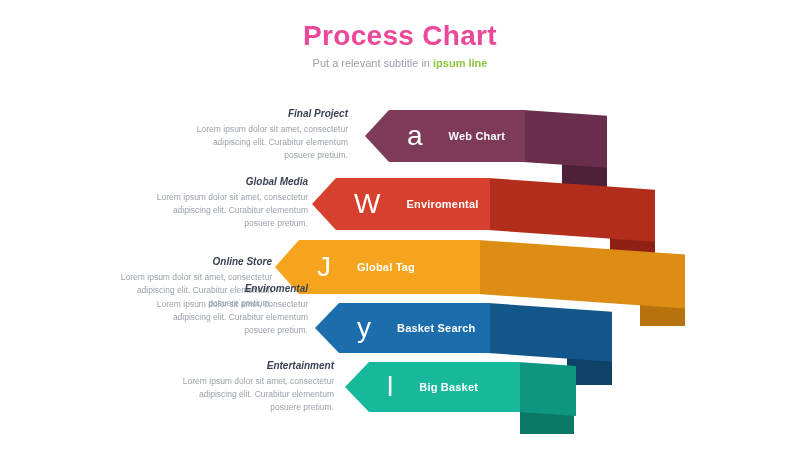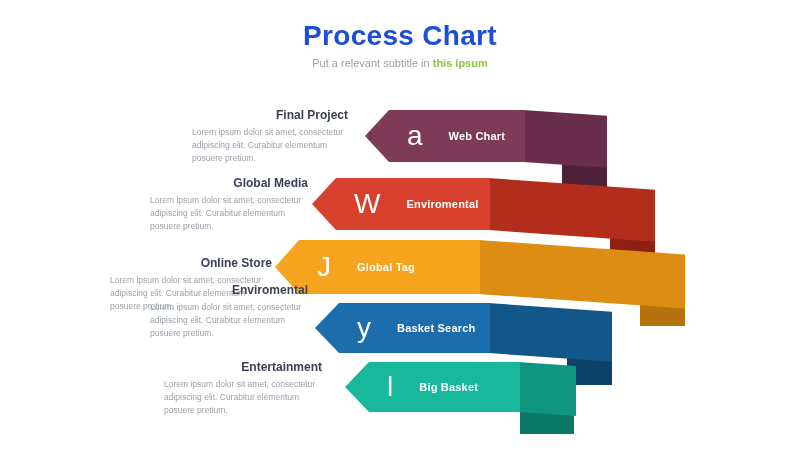--- a/index.html
+++ b/index.html
@@ -3,29 +3,29 @@
 <meta charset="utf-8">
 <style>
   * { margin:0; padding:0; box-sizing:border-box; }
   html,body { background:#ffffff; }
   .slide {
     position:relative; width:800px; height:450px; margin:0 auto;
     background:#ffffff; overflow:hidden;
     font-family:"Liberation Sans", sans-serif;
   }
   .header { position:absolute; top:20px; left:0; width:100%; text-align:center; }
-  .title { font-size:28px; font-weight:600; color:#1d4ed8; letter-spacing:0.3px; }
+  .title { font-size:28px; font-weight:600; color:#ec4899; letter-spacing:0.3px; }
   .subtitle { font-size:11px; color:#9aa0a8; margin-top:5px; }
   .subtitle .hl { font-weight:bold; }
 
   .row { display:contents; }
 
   .tb { position:absolute; }
-  .tb h3 { font-size:12px; font-weight:bold; color:#3b4154; text-align:right; margin-bottom:4px; }
-  .tb p { font-size:8.5px; color:#9aa1a9; line-height:1.5; text-align:left; }
+  .tb h3 { font-size:10px; font-weight:bold; color:#3b4154; text-align:right; margin-bottom:4px;font-style:italic; }
+  .tb p { font-size:8.5px; color:#9aa1a9; line-height:1.5; text-align:right; }
 
   .banner {
     position:absolute; display:flex; align-items:center;
     clip-path: polygon(0 50%, 24px 0%, 100% 0%, 100% 100%, 24px 100%);
     padding-left:42px; color:#ffffff;
   }
   .letter { font-size:28px; line-height:1; font-weight:normal; }
   .blabel { font-size:11px; font-weight:bold; margin-left:26px; letter-spacing:0.2px; white-space:nowrap; }
 
   .ext { position:absolute; transform:skewY(4deg); transform-origin:0 0; }
@@ -45,33 +45,33 @@
   .tb2 { left:110px; top:256px; width:162px; }
   .bn2 { left:275px; top:240px; width:205px; height:54px; }
   .ex2 { left:478px; top:240px; width:207px; height:54px; }
   .dr2 { left:640px; top:292px; width:45px;  height:34px; }
 
   .tb3 { left:150px; top:283px; width:158px; }
   .bn3 { left:315px; top:303px; width:175px; height:50px; }
   .ex3 { left:488px; top:303px; width:124px; height:50px; }
   .dr3 { left:567px; top:351px; width:45px;  height:34px; }
 
-  .tb4 { left:164px; top:360px; width:158px; }
+  .tb4 { left:176px; top:360px; width:158px; }
   .bn4 { left:345px; top:362px; width:175px; height:50px; }
   .ex4 { left:518px; top:362px; width:58px;  height:50px; }
   .dr4 { left:520px; top:410px; width:54px;  height:24px; }
 </style>
 </head>
 <body>
 
 <div class="slide">
 
   <div class="header">
     <div class="title">Process Chart</div>
-    <div class="subtitle"><span>Put a relevant subtitle in </span><span class="hl" style="color: rgb(141, 198, 63);">this ipsum</span></div>
+    <div class="subtitle"><span>Put a relevant subtitle in </span><span class="hl" style="color: rgb(141, 198, 63);">ipsum line</span></div>
   </div>
 
   
   <div class="row">
     <div class="drop dr0" style="background: rgb(79, 33, 56);"></div>
     <div class="ext ex0" style="background: rgb(105, 46, 75);"></div>
     <div class="banner bn0" style="background: rgb(125, 59, 87);">
       <span class="letter">a</span>
       <span class="blabel">Web Chart</span>
     </div>

